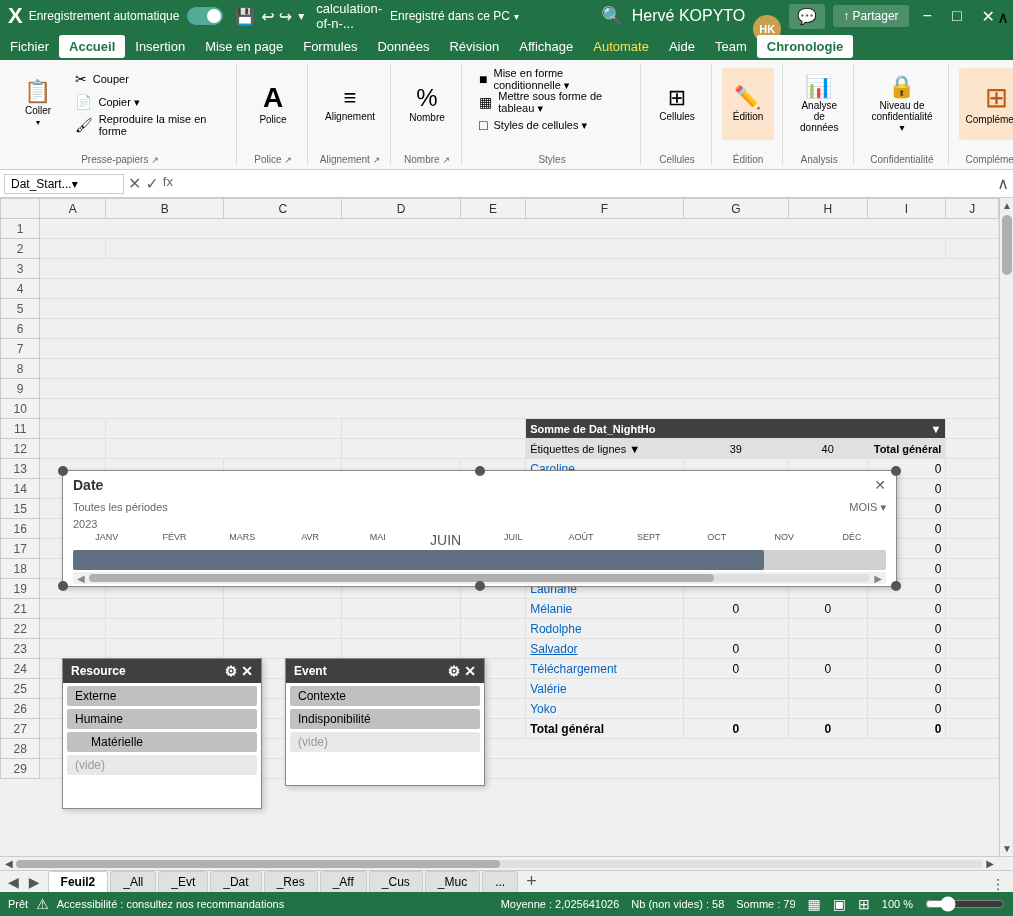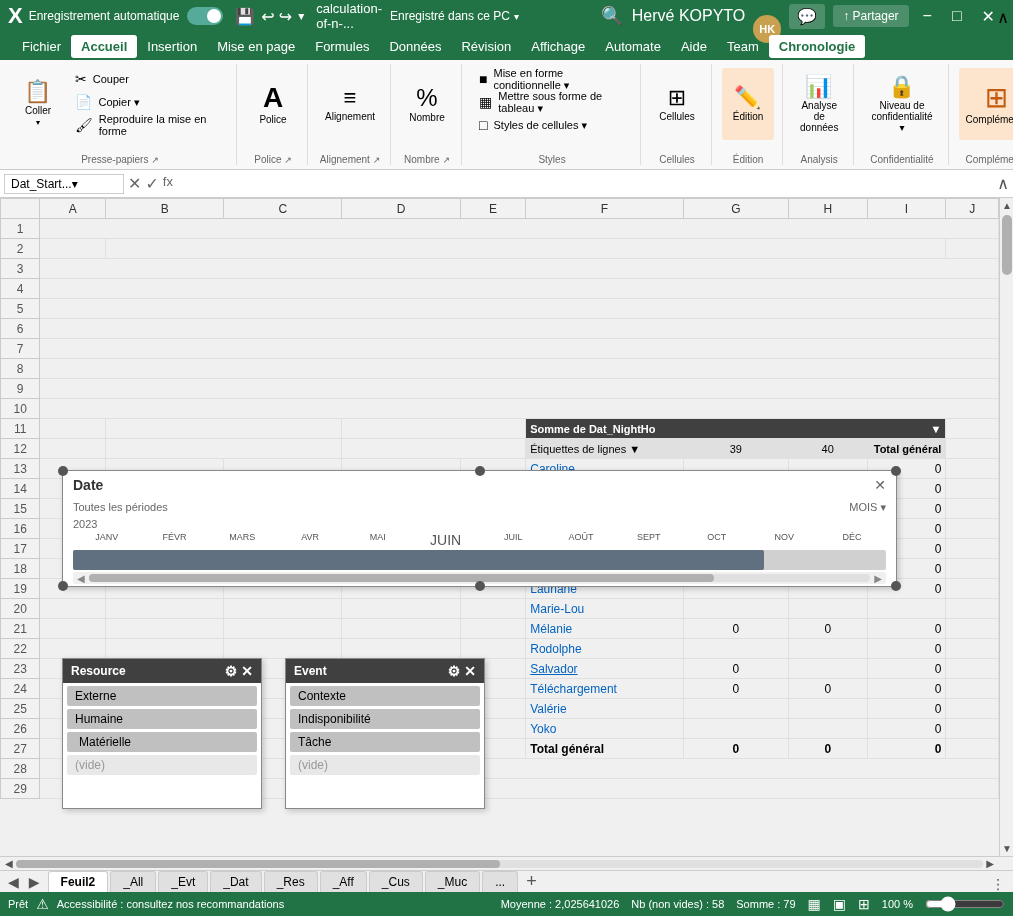--- a/index.html
+++ b/index.html
@@ -14,21 +14,21 @@
       padding: 0 8px;
       color: white;
     }
 
     
     #menubar {
       height: 28px;
       background: #217346;
       display: flex;
       align-items: center;
-      padding: 0 12px;
+      padding: 0 0;
       color: white;
     }
     #menubar .menu-item { padding: 4px 10px; font-size: 13px; cursor: pointer; border-radius: 3px; }
     #menubar .menu-item.active { background: white; color: #217346; font-weight: 600; }
 
     
     #ribbon {
       height: 110px;
       background: #f8f8f8;
       border-bottom: 1px solid #ccc;
@@ -188,21 +188,21 @@
 
 <div id="menubar">
   <span class="menu-item" style="color:white;">Fichier</span>
   <span class="menu-item active">Accueil</span>
   <span class="menu-item" style="color:white;">Insertion</span>
   <span class="menu-item" style="color:white;">Mise en page</span>
   <span class="menu-item" style="color:white;">Formules</span>
   <span class="menu-item" style="color:white;">Données</span>
   <span class="menu-item" style="color:white;">Révision</span>
   <span class="menu-item" style="color:white;">Affichage</span>
-  <span class="menu-item" style="color:#ffffff;">Automate</span>
+  <span class="menu-item" style="color:#fde047;">Automate</span>
   <span class="menu-item" style="color:white;">Aide</span>
   <span class="menu-item" style="color:white;">Team</span>
   <span class="menu-item" style="background:white;color:#217346;font-weight:600;">Chronologie</span>
 </div>
 
 <div id="ribbon">
 
   <div class="ribbon-group">
     <div class="ribbon-buttons">
       <div class="ribbon-btn large">
@@ -521,33 +521,20 @@
             <td class="row-num-cell">19</td>
             <td></td>
               <td></td>
               <td></td>
               <td></td>
               <td></td>
             <td style="color:#0563c1;font-size:12px;">Lauriane</td>
             <td style="text-align:center;font-size:12px;"></td>
             <td style="text-align:center;font-size:12px;"></td>
             <td style="text-align:right;font-size:12px;">0</td>
-            <td></td>
-          </tr>
-          <tr>
-            <td class="row-num-cell">20</td>
-            <td></td>
-              <td></td>
-              <td></td>
-              <td></td>
-              <td></td>
-            <td style="color:#0563c1;font-size:12px;">Marie-Lou</td>
-            <td style="text-align:center;font-size:12px;"></td>
-            <td style="text-align:center;font-size:12px;"></td>
-            <td style="text-align:right;font-size:12px;"></td>
             <td></td>
           </tr>
           <tr>
             <td class="row-num-cell">21</td>
             <td></td>
               <td></td>
               <td></td>
               <td></td>
               <td></td>
             <td style="color:#0563c1;font-size:12px;">Mélanie</td>
@@ -699,36 +686,35 @@
       <div style="position:absolute;top:460px;left:62px;width:200px;border:1px solid #888;background:white;z-index:10;box-shadow:2px 2px 6px rgba(0,0,0,0.2);">
         <div style="background:#404040;color:white;padding:4px 8px;font-size:12px;font-weight:bold;display:flex;align-items:center;justify-content:space-between;">
           <span>Resource</span>
           <div style="display:flex;gap:4px;">
             <span style="cursor:pointer;font-size:14px;">⚙</span>
             <span style="cursor:pointer;font-size:14px;">✕</span>
           </div>
         </div>
         <div style="margin:3px 4px;padding:3px 8px;background:#c0c0c0;border-radius:2px;font-size:12px;cursor:pointer;">Externe</div>
         <div style="margin:3px 4px;padding:3px 8px;background:#c0c0c0;border-radius:2px;font-size:12px;cursor:pointer;">Humaine</div>
-        <div style="margin:3px 4px;padding:3px 12px;background:#c0c0c0;border-radius:2px;font-size:12px;cursor:pointer;">Matérielle</div>
+        <div style="margin:3px 4px;padding:3px 24px;background:#c0c0c0;border-radius:2px;font-size:12px;cursor:pointer;">Matérielle</div>
         <div style="margin:3px 4px;padding:3px 8px;background:#e8e8e8;border-radius:2px;font-size:12px;cursor:pointer;color:#999;">(vide)</div>
         <div style="height:30px;"></div>
       </div>
 
       <div style="position:absolute;top:460px;left:285px;width:200px;border:1px solid #888;background:white;z-index:10;box-shadow:2px 2px 6px rgba(0,0,0,0.2);">
         <div style="background:#404040;color:white;padding:4px 8px;font-size:12px;font-weight:bold;display:flex;align-items:center;justify-content:space-between;">
           <span>Event</span>
           <div style="display:flex;gap:4px;">
             <span style="cursor:pointer;font-size:14px;">⚙</span>
             <span style="cursor:pointer;font-size:14px;">✕</span>
           </div>
         </div>
         <div style="margin:3px 4px;padding:3px 8px;background:#c0c0c0;border-radius:2px;font-size:12px;cursor:pointer;">Contexte</div>
         <div style="margin:3px 4px;padding:3px 8px;background:#c0c0c0;border-radius:2px;font-size:12px;cursor:pointer;">Indisponibilité</div>
-        <div style="margin:3px 4px;padding:3px 8px;background:#c0c0c0;border-radius:2px;font-size:12px;cursor:pointer;">Tâche</div>
         <div style="margin:3px 4px;padding:3px 8px;background:#e8e8e8;border-radius:2px;font-size:12px;cursor:pointer;color:#999;">(vide)</div>
         <div style="height:30px;"></div>
       </div>
 
     </div>
     <div class="vscroll">
       <div class="vscroll-up">▲</div>
       <div class="vscroll-thumb"></div>
       <div class="vscroll-down" style="margin-top:auto;">▼</div>
     </div>

